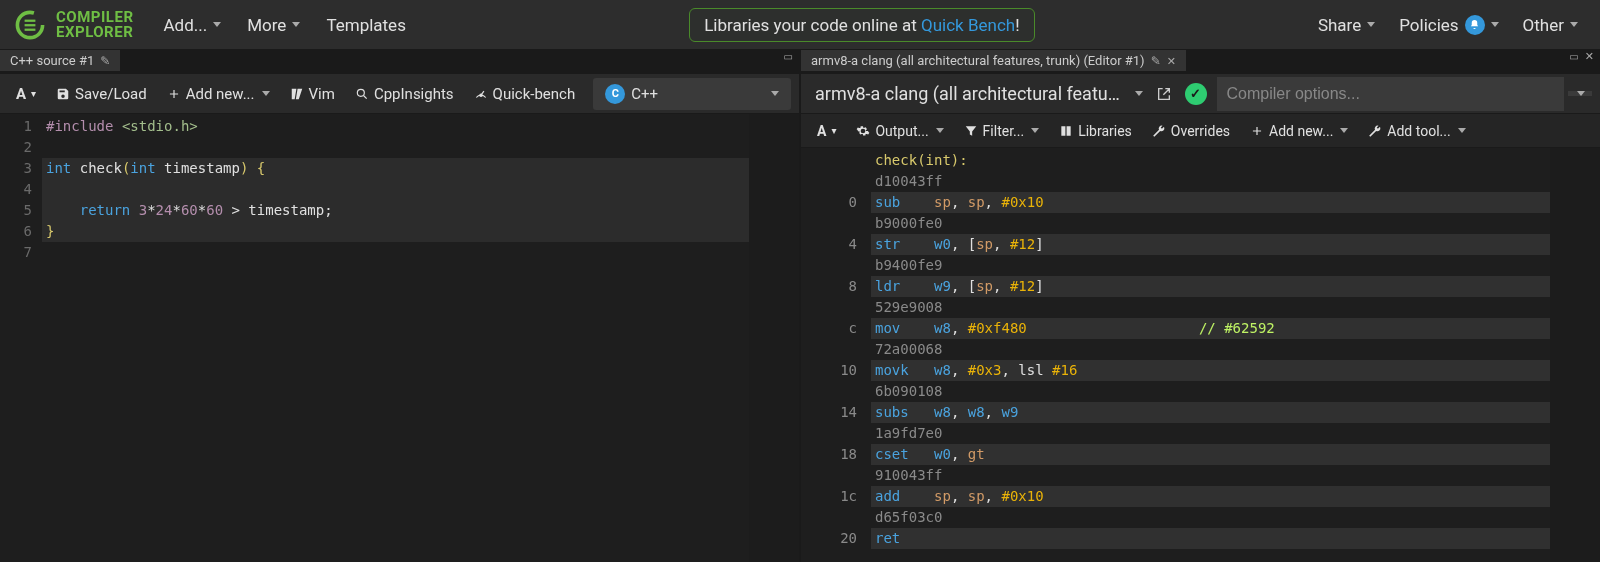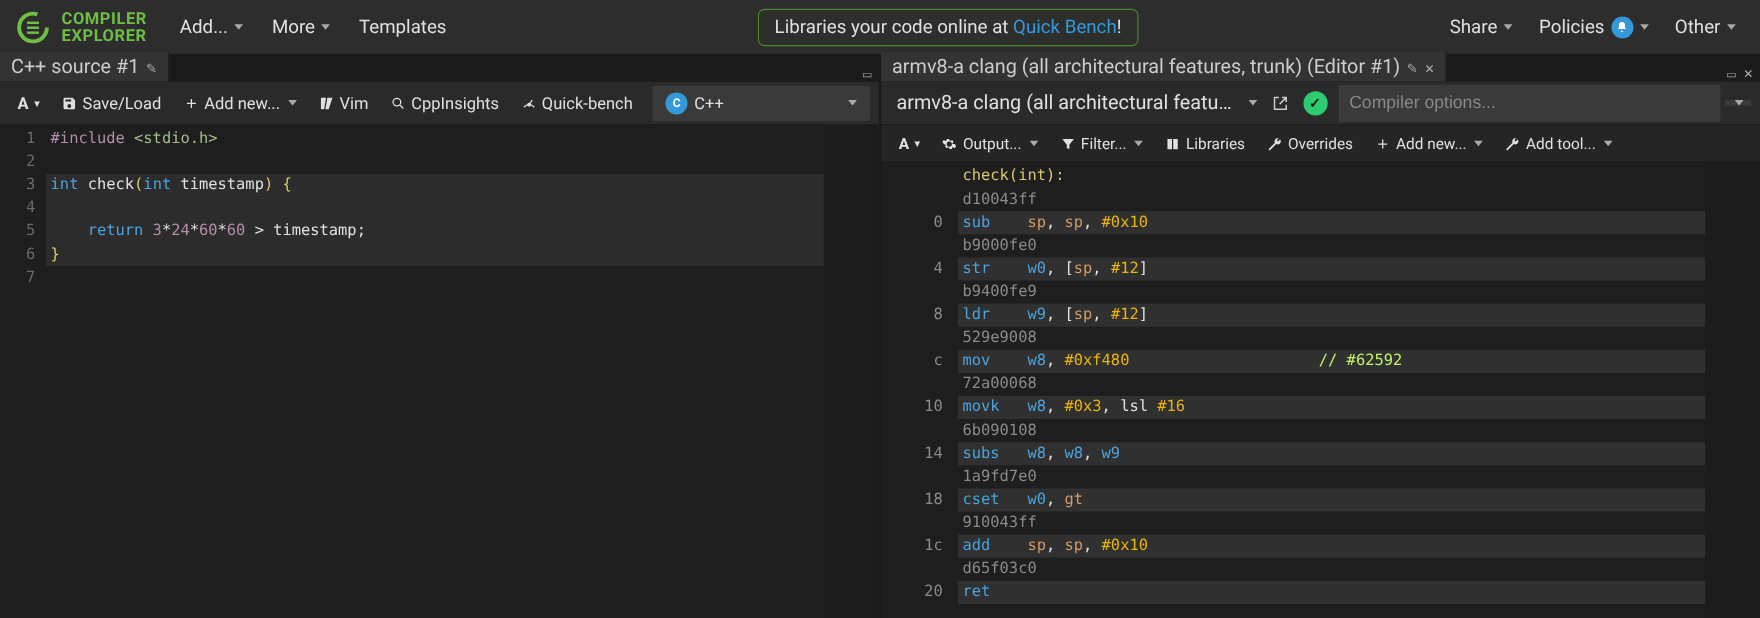--- a/index.html
+++ b/index.html
@@ -86,23 +86,23 @@
     display: flex;
     flex-direction: column;
     border-right: 2px solid #1a1a1a;
     min-width: 0;
   }
   .pane:last-child { border-right: none; }
   .tab-strip {
     height: 24px;
     background: #1a1a1a;
     display: flex;
-    align-items: flex-end;
+    align-items: flex-start;
     position: relative;
-    font-size: 18px;
+    font-size: 13px;
   }
   .tab {
     background: #333;
     padding: 3px 10px;
     display: flex;
     align-items: center;
     gap: 6px;
     color: #ccc;
     border-right: 1px solid #1a1a1a;
   }

